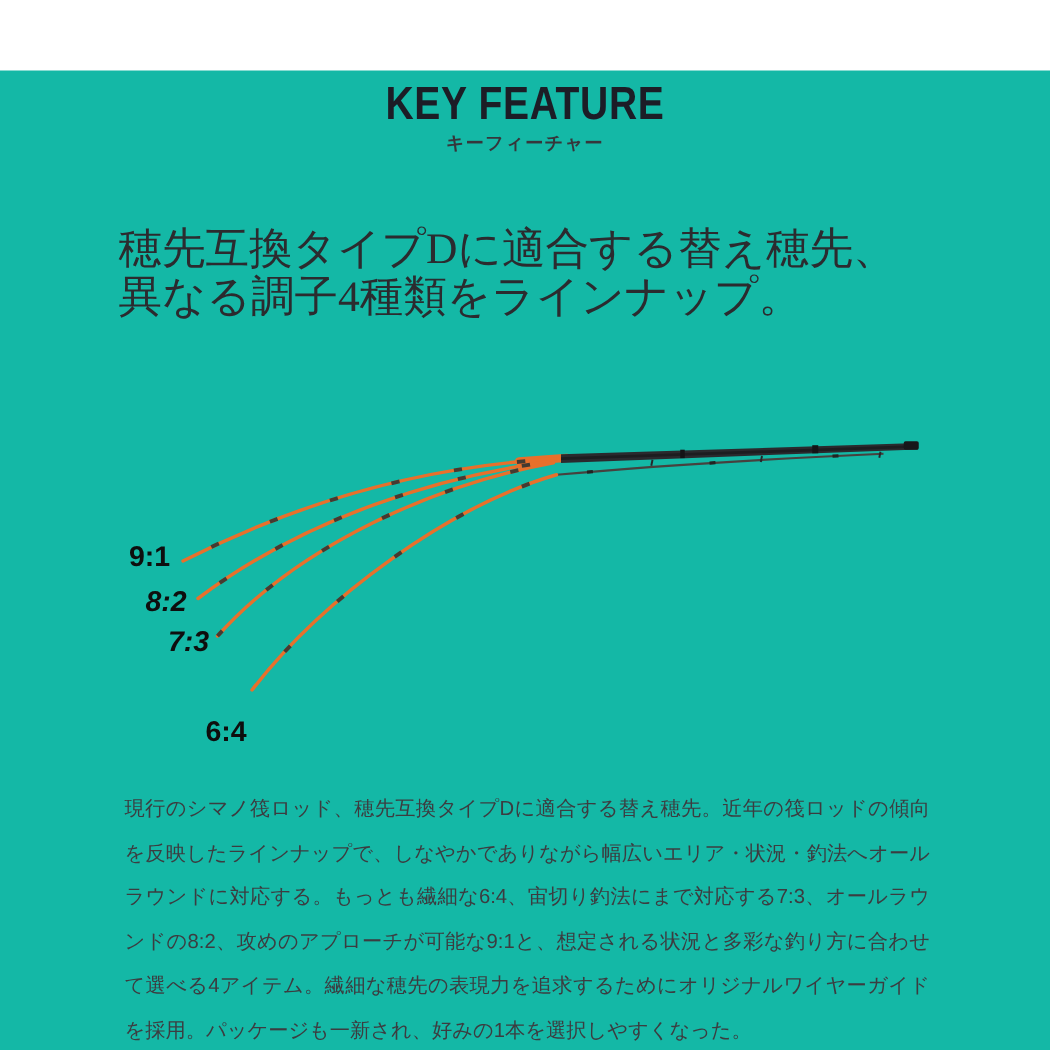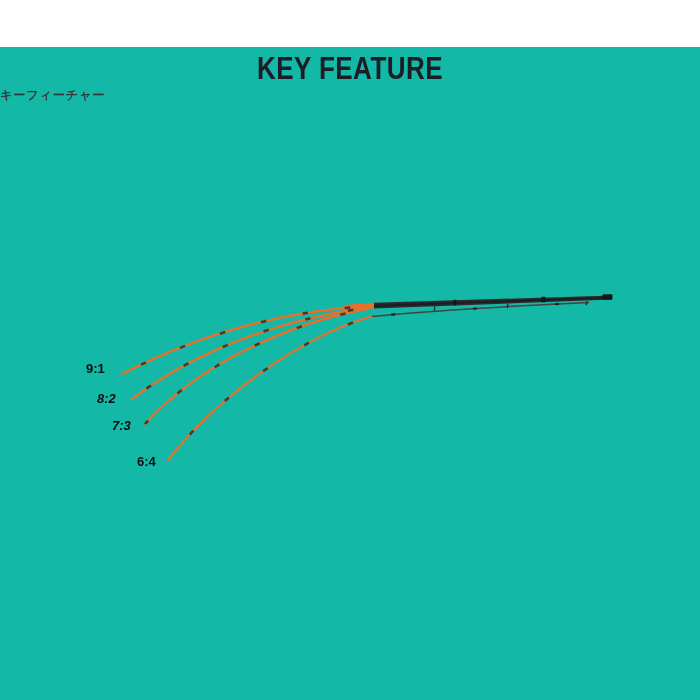--- a/index.html
+++ b/index.html
@@ -5,49 +5,53 @@
   * { margin:0; padding:0; box-sizing:border-box; }
   html,body { width:700px; height:700px; background:#ffffff; overflow:hidden;
     font-family:"Liberation Sans","DejaVu Sans",sans-serif; }
   .page { position:relative; width:700px; height:700px; background:#14b8a6;margin-top:47px; }
 
   
   .kf-title { position:absolute; top:4px; left:0; width:700px; text-align:center;
     font-size:31px; font-weight:800; letter-spacing:0.5px; color:#1c1d26;
     transform:scaleX(0.84); transform-origin:50% 50%;
     font-family:"Liberation Sans","DejaVu Sans",sans-serif; }
-  .kf-subtitle { position:absolute; top:40px; left:0; width:700px; 
+  .kf-subtitle { position:absolute; top:40px; left:0; width:700px; text-align:center;
     font-size:12px; font-weight:700; letter-spacing:1px; color:#36363b; }
 
   
   .heading { position:absolute; left:79px; top:103px; width:560px;
     font-family:"Liberation Serif","DejaVu Serif",serif;
     font-size:29px; line-height:32px; font-weight:400; color:#2b2b2f; }
 
   
   .figure { position:absolute; left:0; top:0; width:700px; height:700px; pointer-events:none; }
-  .rod-label { position:absolute; font-size:13px; font-weight:800; color:#0e0e0e;
+  .rod-label { position:absolute; font-size:19px; font-weight:800; color:#0e0e0e;
     letter-spacing:0px; font-family:"Liberation Sans","DejaVu Sans",sans-serif; }
   .lbl-91 { left:86px;  top:314px; }
   .lbl-82 { left:97px;  top:344px;font-style:italic; }
   .lbl-73 { left:112px; top:371px;font-style:italic; }
-  .lbl-64 { left:137px; top:407px; }
+  .lbl-64 { left:137px; top:431px; }
 
   
   .body-text { position:absolute; left:83px; top:477px; width:537px;
     font-size:13.5px; line-height:29.5px; color:#3c3c40; text-align:justify; }
 </style>
 </head>
 <body>
 
 <div class="page">
 
   <div class="kf-title">KEY FEATURE</div>
   <div class="kf-subtitle">キーフィーチャー</div>
 
+  <div class="heading">
+    <span>穂先互換タイプDに適合する替え穂先、</span><br>
+    <span>異なる調子4種類をラインナップ。</span>
+  </div>
 
   <div class="figure">
     <svg width="700" height="700" viewBox="0 0 700 700">
 
       <path d="M 589,255.5 C 500,259.5 425,264.5 371,269.5" fill="none" stroke="#47413e" stroke-width="1.5"></path>
       <path d="M 589,255.5 C 500,259.5 425,264.5 371,269.5" fill="none" stroke="#222222" stroke-width="2.2" stroke-dasharray="4 78" stroke-dashoffset="-30"></path>
 
       <path d="M 346,260.5 L 378,258.2" fill="none" stroke="#e8702b" stroke-width="5.5" stroke-linecap="round"></path>
 
       <path d="M 370,259 C 298,263 212,281 122,327" fill="none" stroke="#e8702b" stroke-width="2.3" stroke-linecap="round"></path>
@@ -69,14 +73,15 @@
       <line x1="508" y1="257" x2="507.2" y2="261" stroke="#26262a" stroke-width="1.3"></line>
       <line x1="587" y1="254.2" x2="586.2" y2="258.2" stroke="#26262a" stroke-width="1.3"></line>
     </svg>
 
     <div class="rod-label lbl-91">9:1</div>
     <div class="rod-label lbl-82">8:2</div>
     <div class="rod-label lbl-73">7:3</div>
     <div class="rod-label lbl-64">6:4</div>
   </div>
 
+  <div class="body-text">現行のシマノ筏ロッド、穂先互換タイプDに適合する替え穂先。近年の筏ロッドの傾向を反映したラインナップで、しなやかでありながら幅広いエリア・状況・釣法へオールラウンドに対応する。もっとも繊細な6:4、宙切り釣法にまで対応する7:3、オールラウンドの8:2、攻めのアプローチが可能な9:1と、想定される状況と多彩な釣り方に合わせて選べる4アイテム。繊細な穂先の表現力を追求するためにオリジナルワイヤーガイドを採用。パッケージも一新され、好みの1本を選択しやすくなった。</div>
 
 </div>
 
 </body></html>

